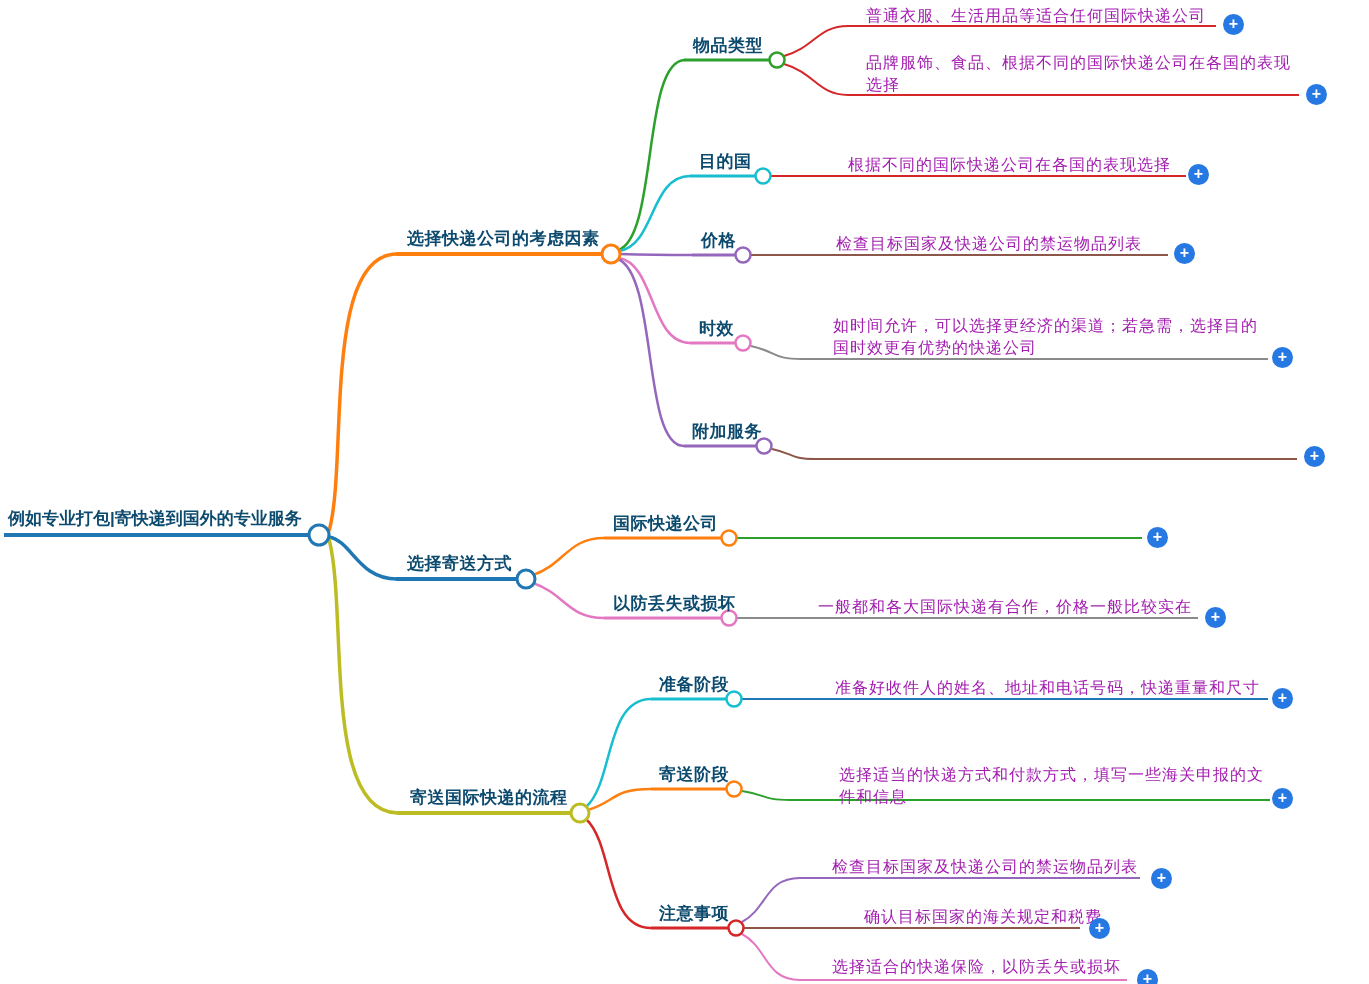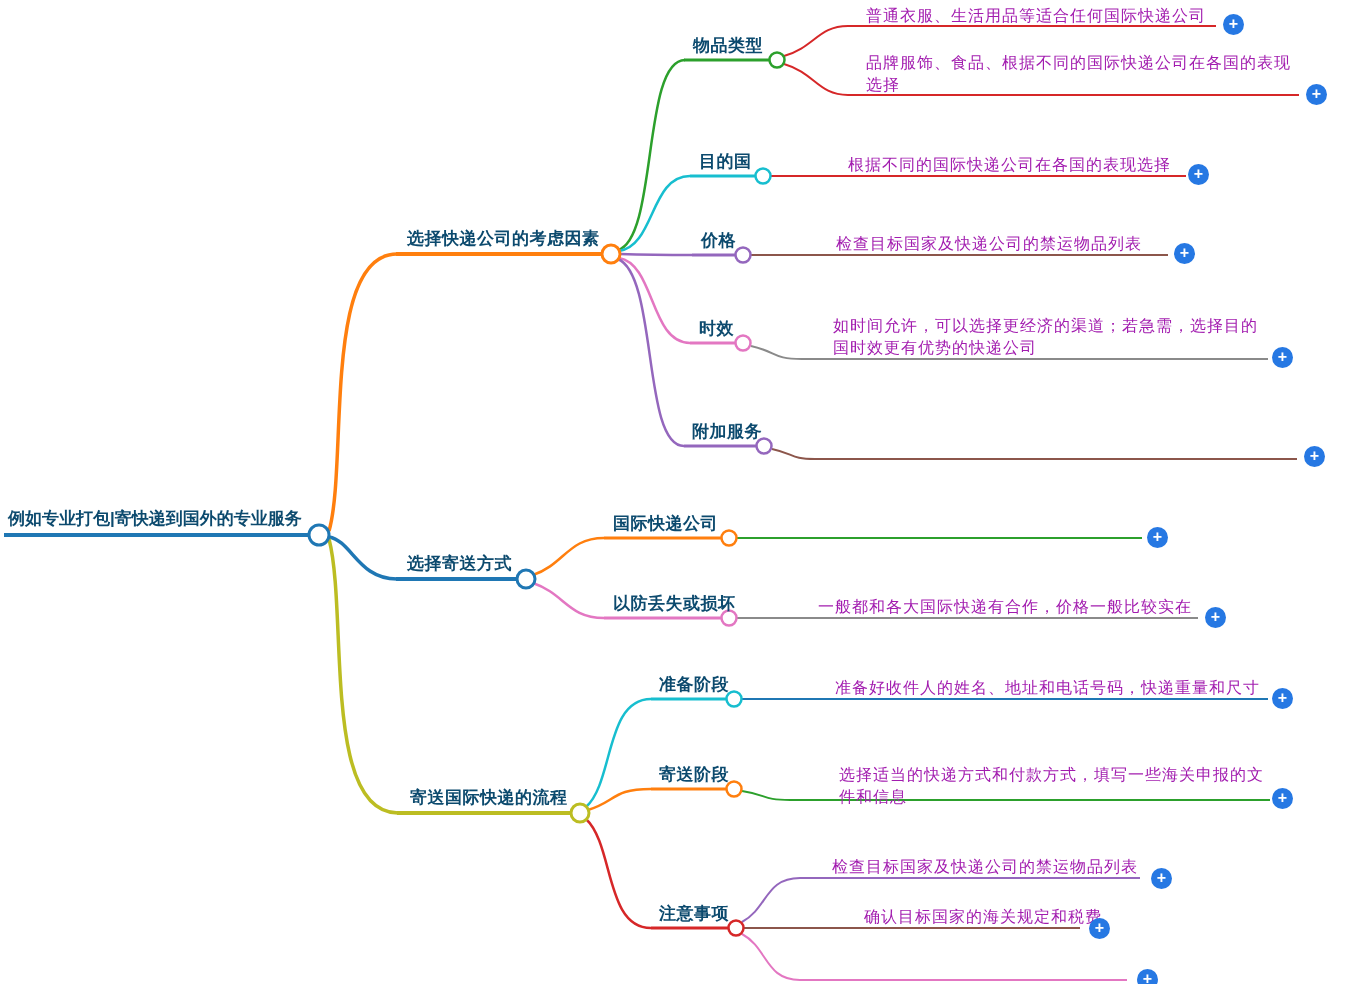--- a/index.html
+++ b/index.html
@@ -117,20 +117,21 @@
   <div class="lbl leaf-label" style="left:866px;top:5px;">普通衣服、生活用品等适合任何国际快递公司</div>
   <div class="lbl leaf-label wrap2" style="left:866px;top:52px;">品牌服饰、食品、根据不同的国际快递公司在各国的表现选择</div>
   <div class="lbl leaf-label" style="left:848px;top:154px;">根据不同的国际快递公司在各国的表现选择</div>
   <div class="lbl leaf-label" style="left:836px;top:233px;">检查目标国家及快递公司的禁运物品列表</div>
   <div class="lbl leaf-label wrap2" style="left:833px;top:315px;">如时间允许，可以选择更经济的渠道；若急需，选择目的国时效更有优势的快递公司</div>
   <div class="lbl leaf-label" style="left:835px;top:677px;">准备好收件人的姓名、地址和电话号码，快递重量和尺寸</div>
   <div class="lbl leaf-label" style="left:818px;top:596px;">一般都和各大国际快递有合作，价格一般比较实在</div>
   <div class="lbl leaf-label wrap2" style="left:839px;top:756px;margin-top:8px;">选择适当的快递方式和付款方式，填写一些海关申报的文件和信息</div>
   <div class="lbl leaf-label" style="left:832px;top:856px;">检查目标国家及快递公司的禁运物品列表</div>
   <div class="lbl leaf-label" style="left:832px;top:906px;margin-left:32px;">确认目标国家的海关规定和税费</div>
+  <div class="lbl leaf-label" style="left:832px;top:956px;">选择适合的快递保险，以防丢失或损坏</div>
 
   <div class="plus" style="left:1223px;top:14px;">
       <span>+</span>
     </div>
   <div class="plus" style="left:1306px;top:84px;">
       <span>+</span>
     </div>
   <div class="plus" style="left:1188px;top:164px;">
       <span>+</span>
     </div>

